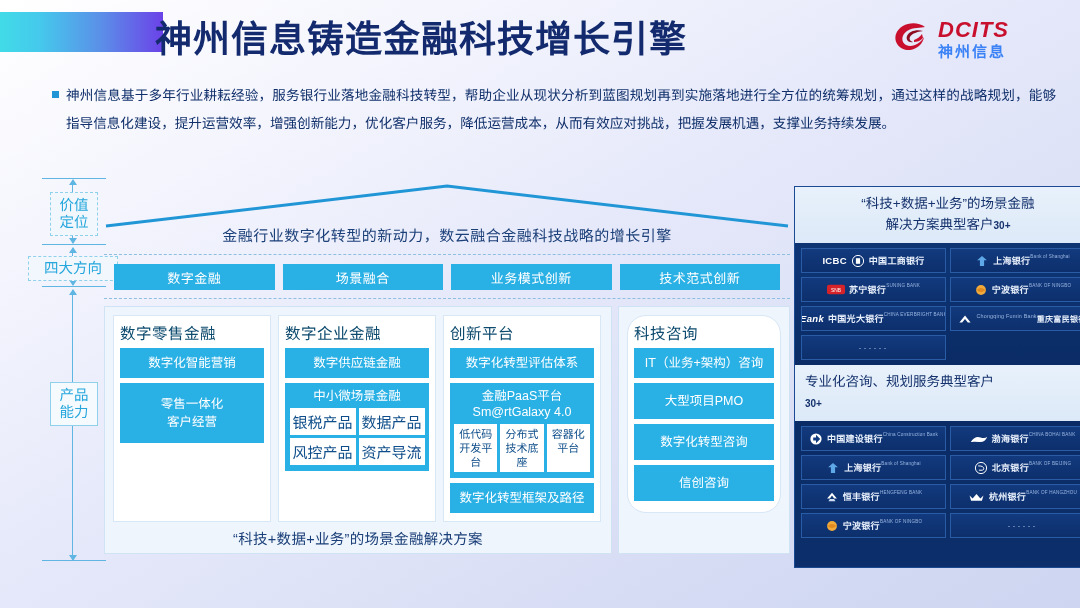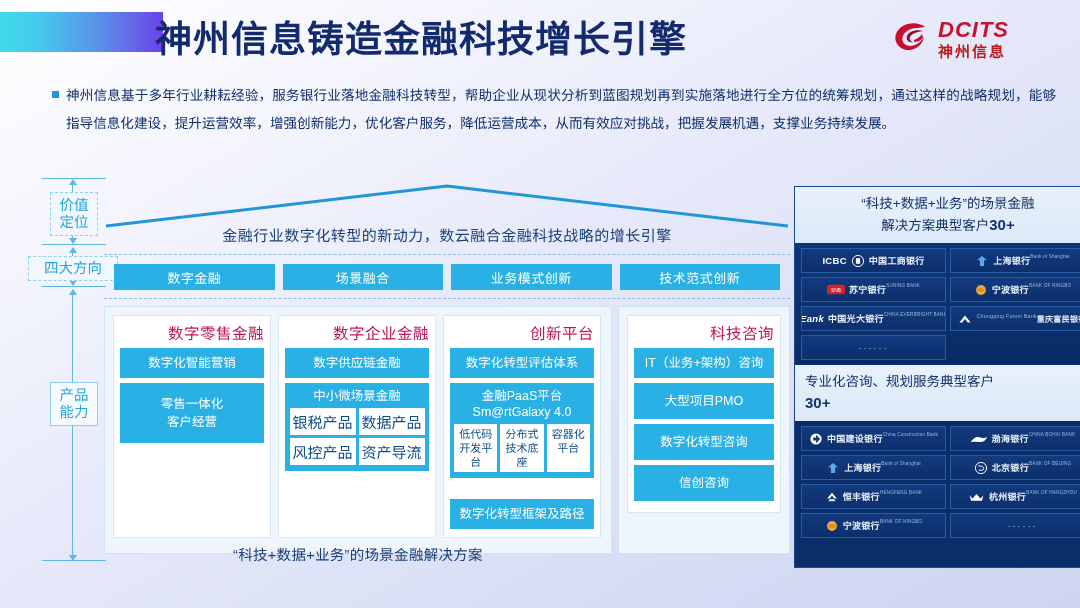--- a/index.html
+++ b/index.html
@@ -26,21 +26,21 @@
   }
   .logo { position: absolute; right: 38px; top: 16px; width: 150px; height: 46px; }
   .logo-mark { position: absolute; left: 0; top: 2px; width: 40px; height: 40px; }
   .logo-en {
     position: absolute; left: 46px; top: 1px;
     font-size: 22px; font-weight: bold; font-style: italic;
     color: #c8102e; letter-spacing: 1px;
   }
   .logo-cn {
     position: absolute; left: 46px; top: 24px;
-    font-size: 15px; font-weight: bold; color: #b91c1c; letter-spacing: 2px;
+    font-size: 15px; font-weight: bold; color: #3b82f6; letter-spacing: 2px;
   }
 
   
   .intro { position: absolute; left: 44px; top: 82px; width: 1012px; }
   .intro-bullet {
     position: absolute; left: 8px; top: 9px; width: 7px; height: 7px;
     background: #2196d6;
   }
   .intro-text {
     margin-left: 22px;
@@ -106,34 +106,34 @@
     padding: 8px 8px 0 8px; display: flex; flex-direction: column;
   }
   .cols { display: flex; gap: 7px; flex: 1; }
   .col {
     background: #ffffff; border: 1px solid #d7e7f6;
     padding: 5px 6px 6px 6px; display: flex; flex-direction: column;
   }
   .col-retail { width: 158px; }
   .col-ent { width: 158px; }
   .col-innov { width: 158px; }
-  .col-consult { width: 100%; }
+  .col-consult { width: 100%; border-radius: 19px; }
   .col-title {
-    text-align: right; font-size: 15.5px; color: #be185d;
+    text-align: left; font-size: 15.5px; color: #0c4a6e;
     margin-bottom: 5px; letter-spacing: 0.5px; white-space: nowrap;
   }
   .blue-box {
     background: #29b0e5; color: #ffffff; text-align: center;
     font-size: 12.5px; padding: 6px 2px; margin-bottom: 5px;
     line-height: 18px;
   }
   .blue-box.tall { padding: 12px 2px; }
   .blue-group {
     background: #29b0e5; color: #ffffff; padding: 5px 4px 6px 4px;
-    margin-bottom: 21px;
+    margin-bottom: 5px;
   }
   .blue-group-title {
     text-align: center; font-size: 12.5px; margin-bottom: 4px; line-height: 16px;
   }
   .mini-grid { display: flex; flex-wrap: wrap; gap: 3px; justify-content: center; }
   .mini {
     background: #ffffff; color: #0f4e8a; font-size: 15px;
     padding: 3px 2px; width: calc(50% - 2px); text-align: center;
     white-space: nowrap;
   }
@@ -154,21 +154,21 @@
     background: linear-gradient(180deg, #0a2a63 0%, #0d3575 18%, #0a2a63 50%, #0c2f6b 100%);
     border: 1px solid #1b4a93;
     padding: 0; overflow: hidden;
   }
   .rp-header {
     background: linear-gradient(180deg, #e8f1fb 0%, #dce9f8 100%);
     color: #15326d; font-size: 13.5px; line-height: 21px;
     text-align: center; padding: 6px 8px 7px 8px;
   }
   .rp-header.second { text-align: left; padding: 6px 10px 7px 10px; }
-  .rp-header b { font-size: 15px; text-align: center; }
+  .rp-header b { font-size: 10px; text-align: center; }
   .logo-grid {
     display: flex; flex-wrap: wrap; gap: 4px; padding: 5px 6px; align-items: center;
   }
   .logo-cell {
     width: calc(50% - 2px); height: 25px;
     background: linear-gradient(180deg, #123a7e 0%, #0d2f6c 100%);
     border: 1px solid #2a5ba5;
     display: flex; align-items: center; justify-content: center; gap: 4px;
     overflow: hidden;
   }

